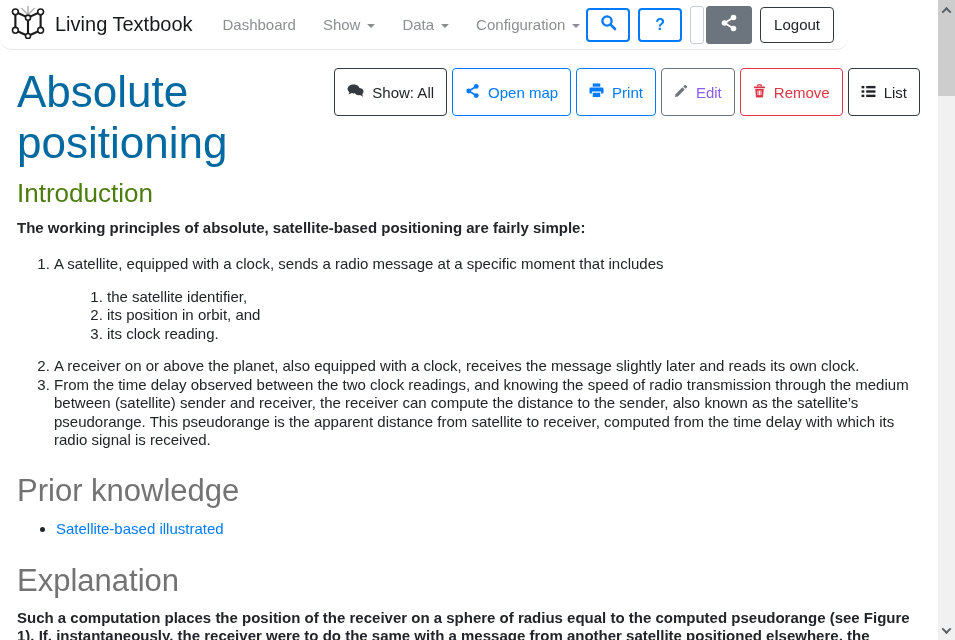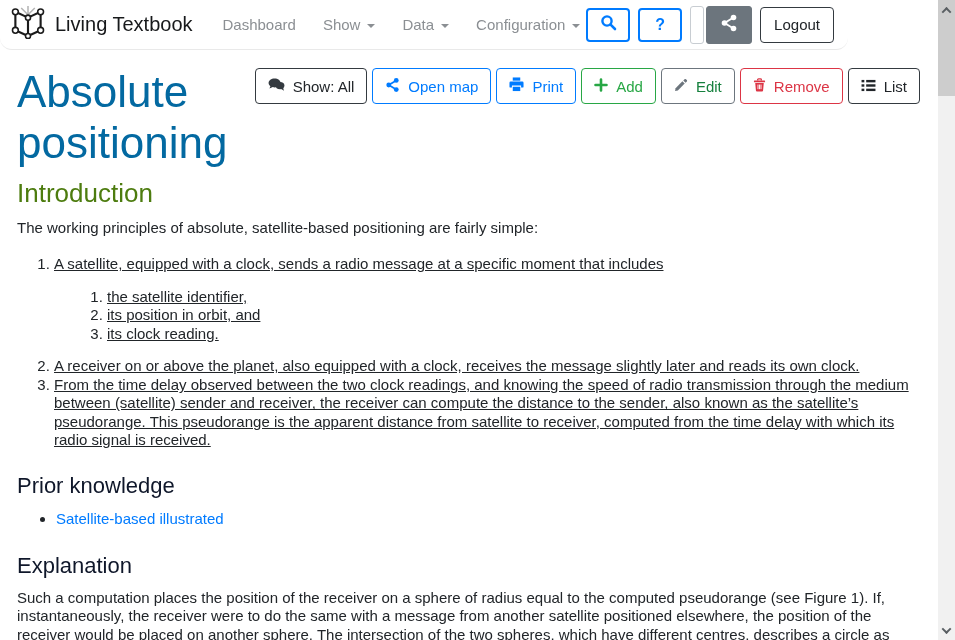--- a/index.html
+++ b/index.html
@@ -30,33 +30,33 @@
     display:flex; align-items:center; justify-content:center; cursor:pointer; }
   .logout-btn { height:36px; padding:0 13px; background:#fff; border:1px solid #343a40; border-radius:4px;
     font-size:15px; color:#212529; font-family:inherit; cursor:pointer; }
 
   
   .content { width:938px; padding:16px 18px 0 17px; }
   .page-header { position:relative; }
   .page-title { font-size:44px; font-weight:400; line-height:1.16; margin:0; max-width:300px; color:#0369a1; }
   .toolbar { position:absolute; top:2px; right:0; display:flex; gap:5px; }
   .btn {
-    display:inline-flex; align-items:center; gap:8px; height:36px; padding:0 12px;
+    display:inline-flex; align-items:center; gap:8px; height:48px; padding:0 12px;
     border-radius:4px; background:#fff; font-size:15px; border:1px solid; cursor:pointer; font-family:inherit;
   }
   .btn-dark  { border-color:#343a40; color:#212529; }
   .btn-blue  { border-color:#007bff; color:#007bff; }
   .btn-green { border-color:#28a745; color:#28a745; }
-  .btn-gray  { border-color:#6c757d; color:#15803d; }
+  .btn-gray  { border-color:#6c757d; color:#8b5cf6; }
   .btn-red   { border-color:#dc3545; color:#dc3545; }
 
   .h-intro   { font-size:26px; font-weight:400; margin:10px 0 10px; color:#4d7c0f; }
-  .h-section { font-size:22px; font-weight:400; margin:24px 0 10px; color:#0f172a; }
-  p { font-size:15px; line-height:1.24; margin:0; }
-  .steps { margin:17px 0 0; padding-left:37px; font-size:15px; line-height:1.22;text-decoration:underline; }
+  .h-section { font-size:31px; font-weight:400; margin:24px 0 10px; color:#737373; }
+  p { font-size:15px; line-height:1.24; margin:0;font-weight:bold; }
+  .steps { margin:17px 0 0; padding-left:37px; font-size:15px; line-height:1.22; }
   .steps > li { margin:0 0 1px; }
   .substeps { margin:15px 0 14px; padding-left:53px; font-size:15px; line-height:1.22; }
   .prior-list { margin:6px 0 0; padding-left:39px; font-size:15px; line-height:1.3; }
   .prior-list li::marker { color:#212529; }
   a.concept-link { color:#007bff; text-decoration:none; cursor:pointer; }
   .explanation-text { width:905px; }
 
   
   .scrollbar { position:absolute; top:0; right:0; width:17px; height:640px; background:#f1f1f1; }
   .sb-thumb { position:absolute; top:0; left:0; width:17px; height:96px; background:#cdcdcd; }
@@ -169,28 +169,20 @@
         <span>
           <svg width="15" height="15" viewBox="0 0 16 16">
             <rect x="4" y="0.5" width="8" height="3.4" fill="#007bff"></rect>
             <path d="M1.8 4.8 h12.4 a1.3 1.3 0 0 1 1.3 1.3 v4.2 a1 1 0 0 1 -1 1 h-1.6 v-2.2 H3.1 v2.2 H1.5 a1 1 0 0 1 -1 -1 V6.1 a1.3 1.3 0 0 1 1.3 -1.3 Z" fill="#007bff"></path>
             <rect x="4" y="10.4" width="8" height="4.6" fill="#007bff"></rect>
           </svg>
         </span>
         <span>Print</span>
       </button>
 
-      <button class="btn btn-green">
-        <span>
-          <svg width="14" height="14" viewBox="0 0 14 14">
-            <path d="M7 1.5 V12.5 M1.5 7 H12.5" stroke="#28a745" stroke-width="2.6" stroke-linecap="round"></path>
-          </svg>
-        </span>
-        <span>Add</span>
-      </button>
 
       <button class="btn btn-gray">
         <span>
           <svg width="14" height="14" viewBox="0 0 16 16">
             <path d="M1.8 11.6 L9.6 3.8 L12.2 6.4 L4.4 14.2 L1.2 14.8 Z" fill="#6c757d"></path>
             <path d="M10.6 2.8 L12.1 1.3 C12.5 0.9 13.2 0.9 13.6 1.3 L14.7 2.4 C15.1 2.8 15.1 3.5 14.7 3.9 L13.2 5.4 Z" fill="#6c757d"></path>
           </svg>
         </span>
         <span>Edit</span>
       </button>

